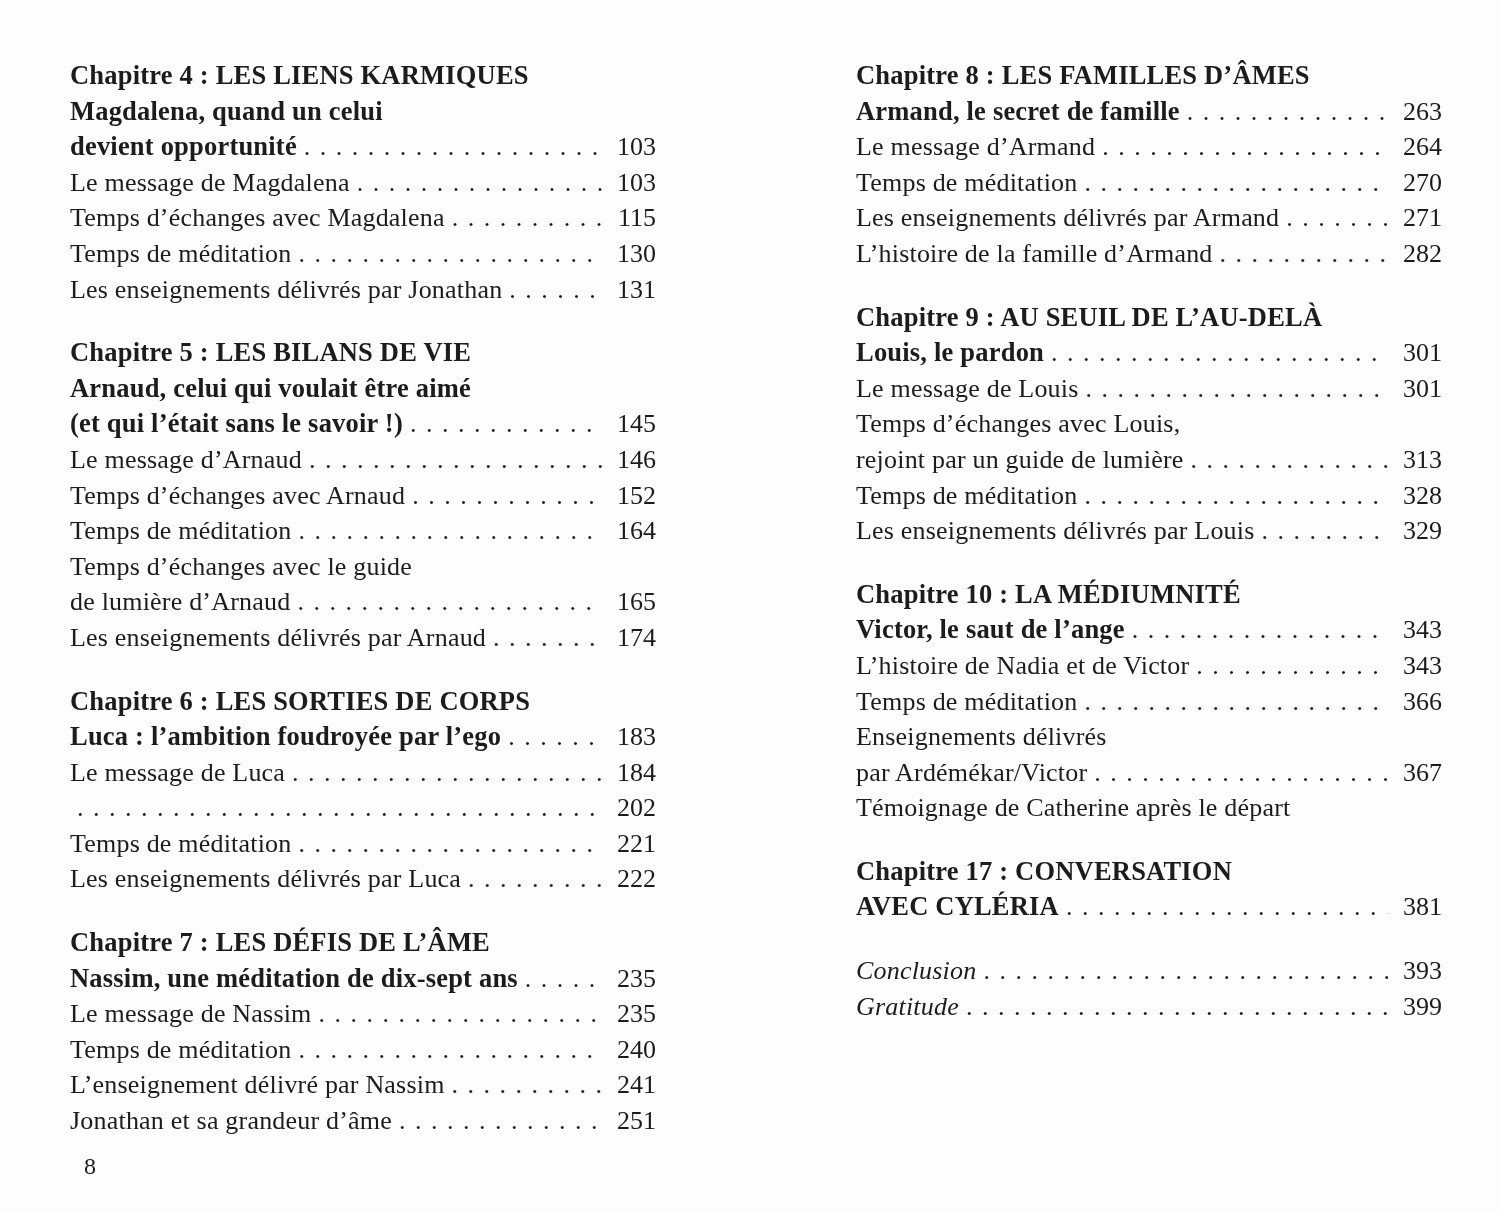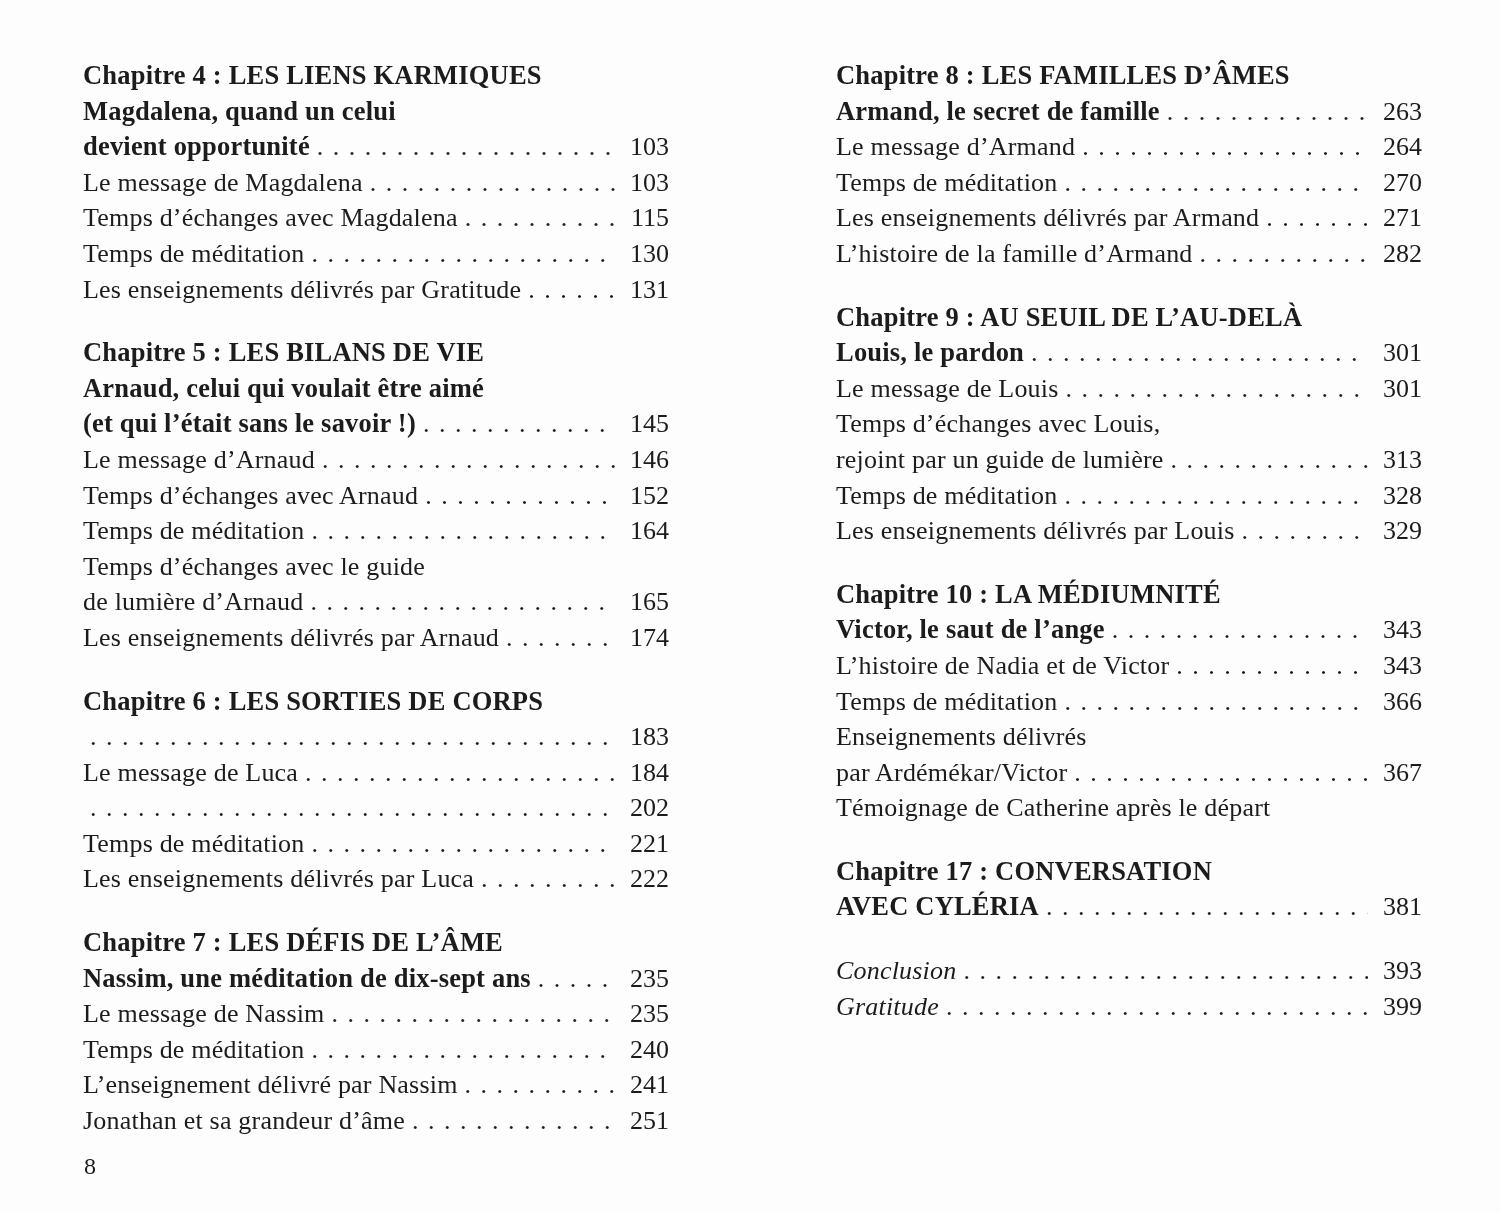--- a/index.html
+++ b/index.html
@@ -13,22 +13,22 @@
     background: #fdfdfd;
     color: #1c1c1c;
     font-family: "Liberation Serif", serif;
     overflow: hidden;
   }
   .toc-column {
     position: absolute;
     top: 58px;
     width: 586px;
   }
-  .col-left  { left: 83px; }
-  .col-right { left: 836px; }
+  .col-left  { left: 70px; }
+  .col-right { left: 856px; }
   .toc-section { margin-bottom: 28px; }
   .toc-line {
     display: flex;
     align-items: baseline;
     line-height: 35.6px;
     font-size: 26px;
     white-space: nowrap;
   }
   .toc-text { flex: 0 1 auto; letter-spacing: 0.2px; }
   .toc-line.bold .toc-text { font-weight: bold; font-size: 26.5px; }
@@ -84,21 +84,21 @@
         <span class="toc-text">Temps d’échanges avec Magdalena</span>
         <span class="leader"></span>
         <span class="toc-page">115</span>
       </div>
       <div class="toc-line">
         <span class="toc-text">Temps de méditation</span>
         <span class="leader"></span>
         <span class="toc-page">130</span>
       </div>
       <div class="toc-line">
-        <span class="toc-text">Les enseignements délivrés par Gratitude</span>
+        <span class="toc-text">Les enseignements délivrés par Jonathan</span>
         <span class="leader"></span>
         <span class="toc-page">131</span>
       </div>
     </div>
     <div class="toc-section">
       <div class="toc-line bold">
         <span class="toc-text">Chapitre 5 : LES BILANS DE VIE</span>
       </div>
       <div class="toc-line bold">
         <span class="toc-text">Arnaud, celui qui voulait être aimé</span>
@@ -135,20 +135,21 @@
         <span class="toc-text">Les enseignements délivrés par Arnaud</span>
         <span class="leader"></span>
         <span class="toc-page">174</span>
       </div>
     </div>
     <div class="toc-section">
       <div class="toc-line bold">
         <span class="toc-text">Chapitre 6 : LES SORTIES DE CORPS</span>
       </div>
       <div class="toc-line bold">
+        <span class="toc-text">Luca : l’ambition foudroyée par l’ego</span>
         <span class="leader"></span>
         <span class="toc-page">183</span>
       </div>
       <div class="toc-line">
         <span class="toc-text">Le message de Luca</span>
         <span class="leader"></span>
         <span class="toc-page">184</span>
       </div>
       <div class="toc-line">
         <span class="leader"></span>

